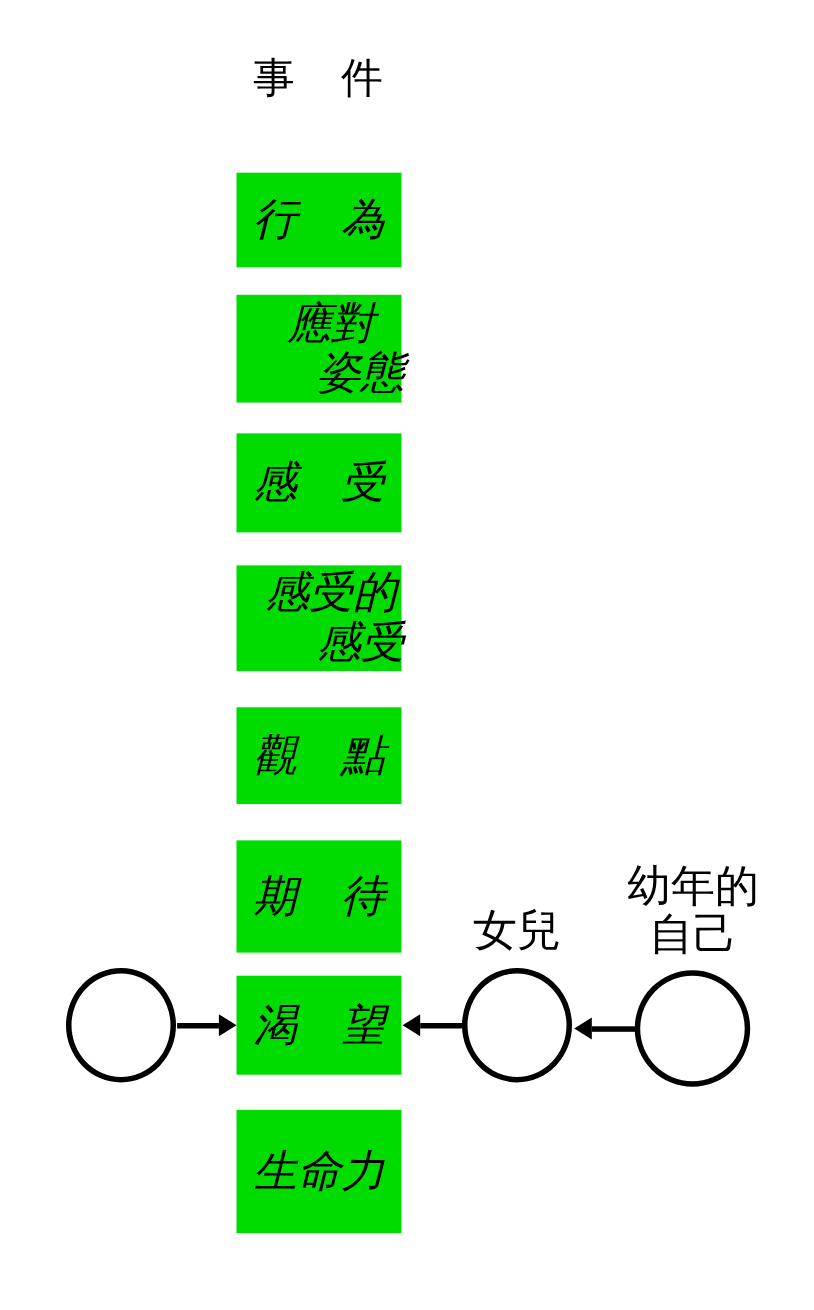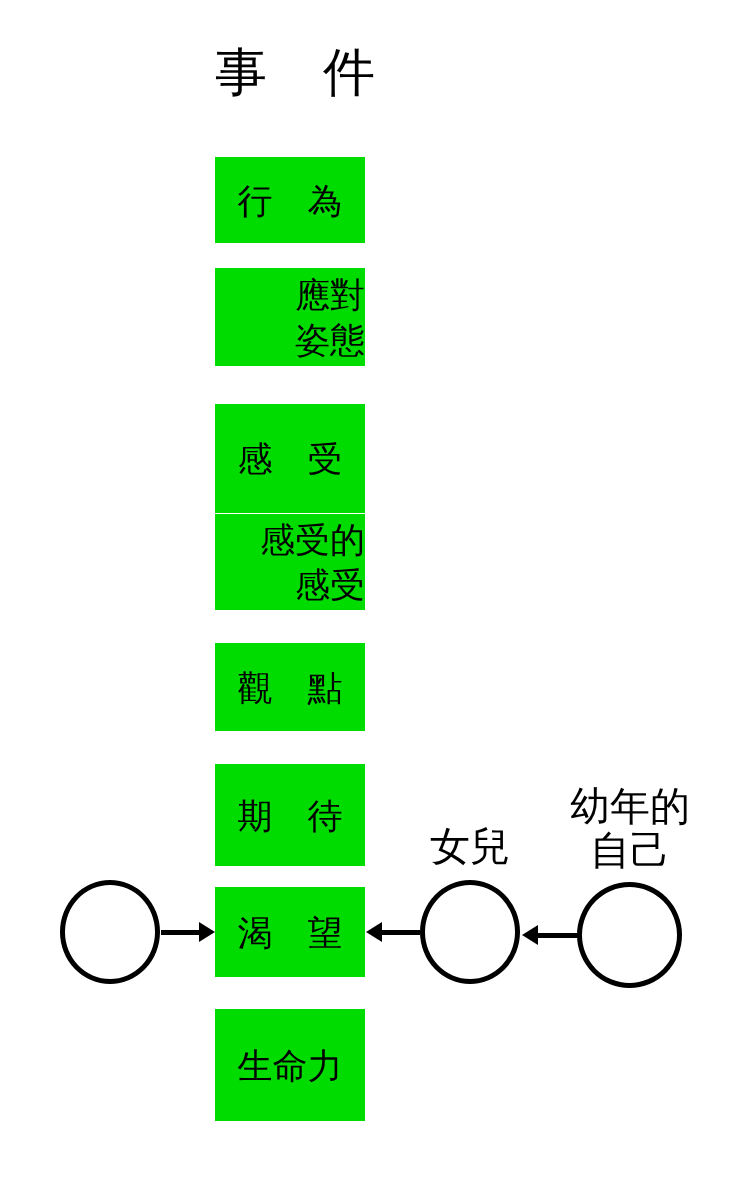--- a/index.html
+++ b/index.html
@@ -12,30 +12,30 @@
   #canvas{
     position:relative;
     width:740px;height:1191px;
     background:var(--background);
     overflow:hidden;
     font-family:"Liberation Sans","DejaVu Sans",sans-serif;
     color:var(--text);
   }
   .diagram-title{
     position:absolute;left:215px;top:50px;width:150px;
-    text-align:right;font-size:52px;line-height:44px;
+    text-align:center;font-size:38px;line-height:44px;
     letter-spacing:2px;white-space:nowrap;
   }
   .stage-box{
     position:absolute;left:215px;width:150px;
     background:var(--box-green);
     display:flex;flex-direction:column;justify-content:center;align-items:center;
-    font-size:35px;line-height:45px;
+    font-size:40px;line-height:45px;font-style:italic;
   }
-  .stage-box.two-line{align-items:flex-end;}
+  .stage-box.two-line{align-items:center;}
   .stage-box.two-line .l1{margin-left:22px;}
   .stage-box.two-line .l2{margin-left:76px;}
   .stage-box span{white-space:nowrap;}
   .actor-circle{
     position:absolute;box-sizing:border-box;
     border:5px solid var(--stroke);border-radius:50%;
     background:var(--background);
   }
   .actor-label{
     position:absolute;text-align:center;
@@ -68,21 +68,21 @@
 
   <div class="stage-box" style="top:157px;height:86px">
     <span class="l1">行　為</span>
   </div>
 
   <div class="stage-box two-line" style="top:268px;height:98px">
     <span class="l1">應對</span>
     <span class="l2">姿態</span>
   </div>
 
-  <div class="stage-box" style="top:404px;height:109px">
+  <div class="stage-box" style="top:394px;height:90px">
     <span class="l1">感　受</span>
   </div>
 
   <div class="stage-box two-line" style="top:514px;height:96px">
     <span class="l1">感受的</span>
     <span class="l2">感受</span>
   </div>
 
   <div class="stage-box" style="top:643px;height:88px">
     <span class="l1">觀　點</span>

